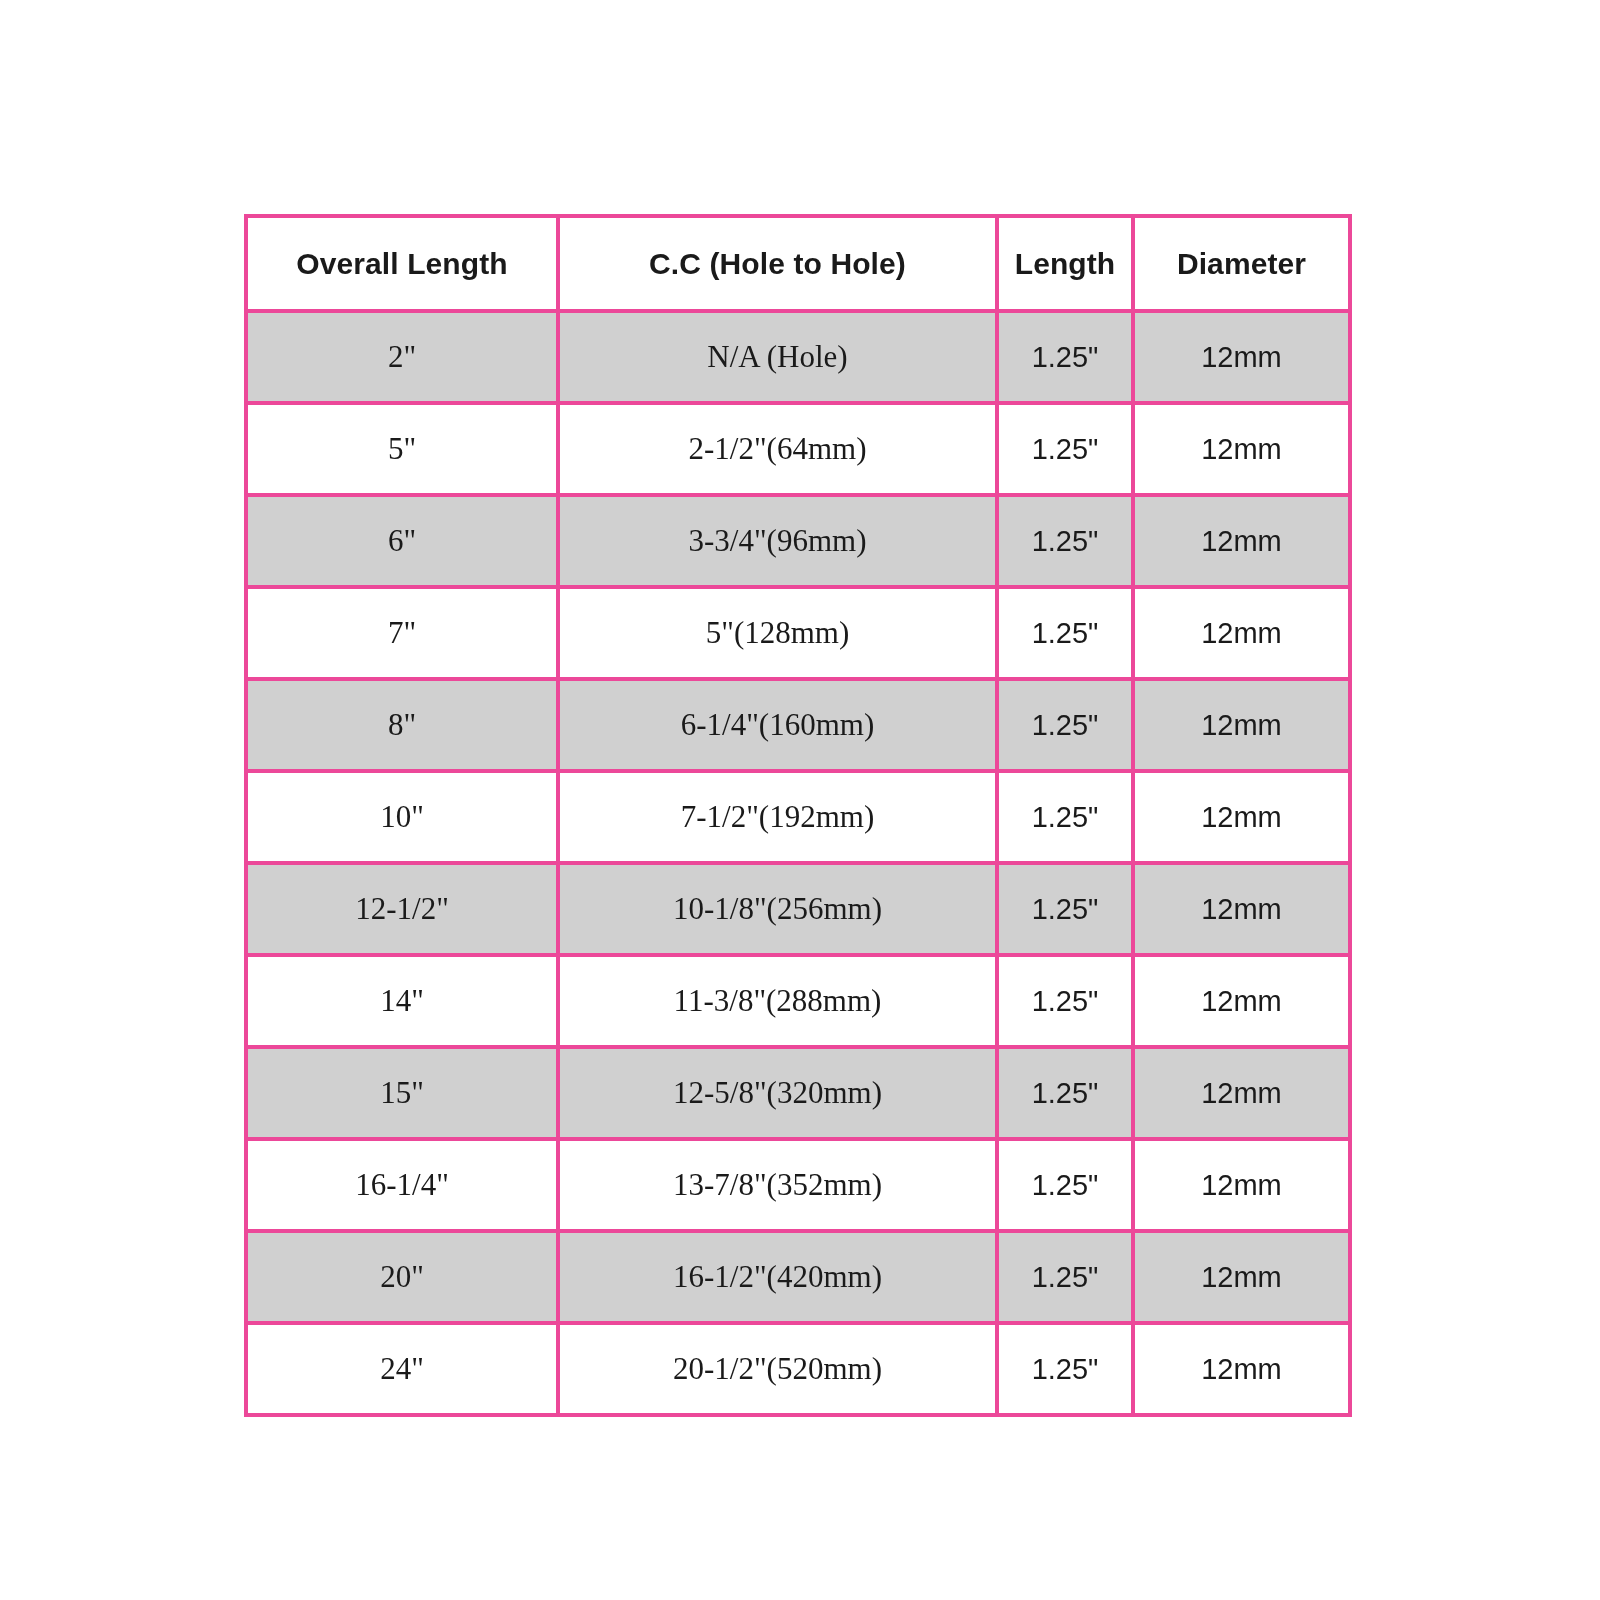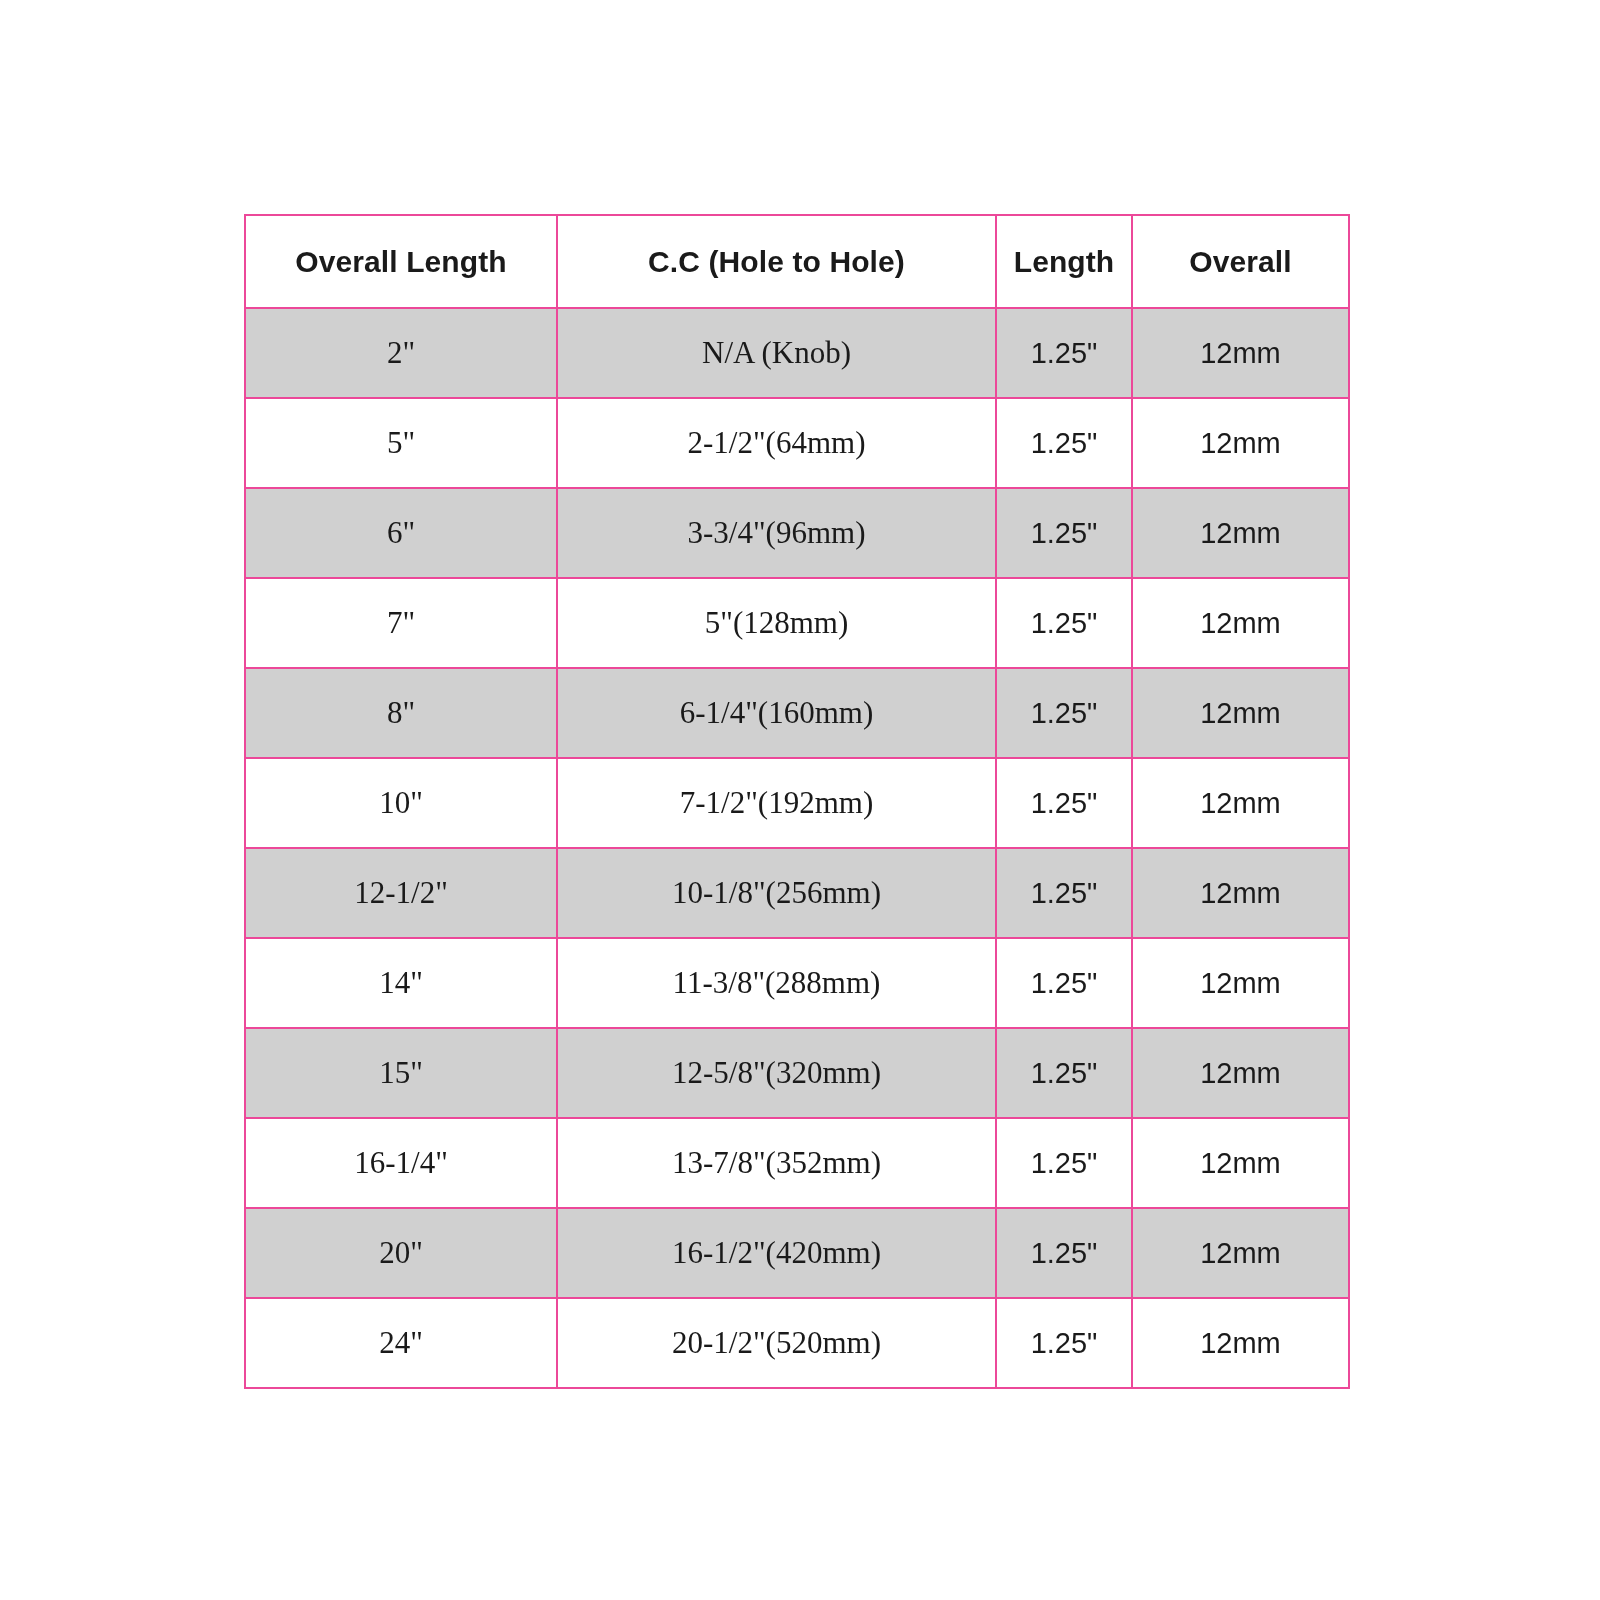--- a/index.html
+++ b/index.html
@@ -35,21 +35,21 @@
     background: #ffffff;
   }
 
   table.spec-table col.c1 { width: 312px; }
   table.spec-table col.c2 { width: 439px; }
   table.spec-table col.c3 { width: 136px; }
   table.spec-table col.c4 { width: 217px; }
 
   table.spec-table th,
   table.spec-table td {
-    border: 2px solid #ec4899;
+    border: 4px solid #ec4899;
     text-align: center;
     vertical-align: middle;
     color: #1a1a1a;
     padding: 0 6px;
   }
 
   table.spec-table thead th {
     height: 91px;
     font-family: "Liberation Sans", sans-serif;
     font-weight: bold;
@@ -98,27 +98,27 @@
         <col class="c1">
         <col class="c2">
         <col class="c3">
         <col class="c4">
       </colgroup>
       <thead>
         <tr>
           <th>Overall Length</th>
           <th>C.C (Hole to Hole)</th>
           <th>Length</th>
-          <th>Overall</th>
+          <th>Diameter</th>
         </tr>
       </thead>
       <tbody id="table-body">
           <tr class="shaded">
             <td class="serif">2"</td>
-            <td class="serif">N/A (Knob)</td>
+            <td class="serif">N/A (Hole)</td>
             <td class="sans">1.25"</td>
             <td class="sans">12mm</td>
           </tr>
           <tr class="plain">
             <td class="serif">5"</td>
             <td class="serif">2-1/2"(64mm)</td>
             <td class="sans">1.25"</td>
             <td class="sans">12mm</td>
           </tr>
           <tr class="shaded">

